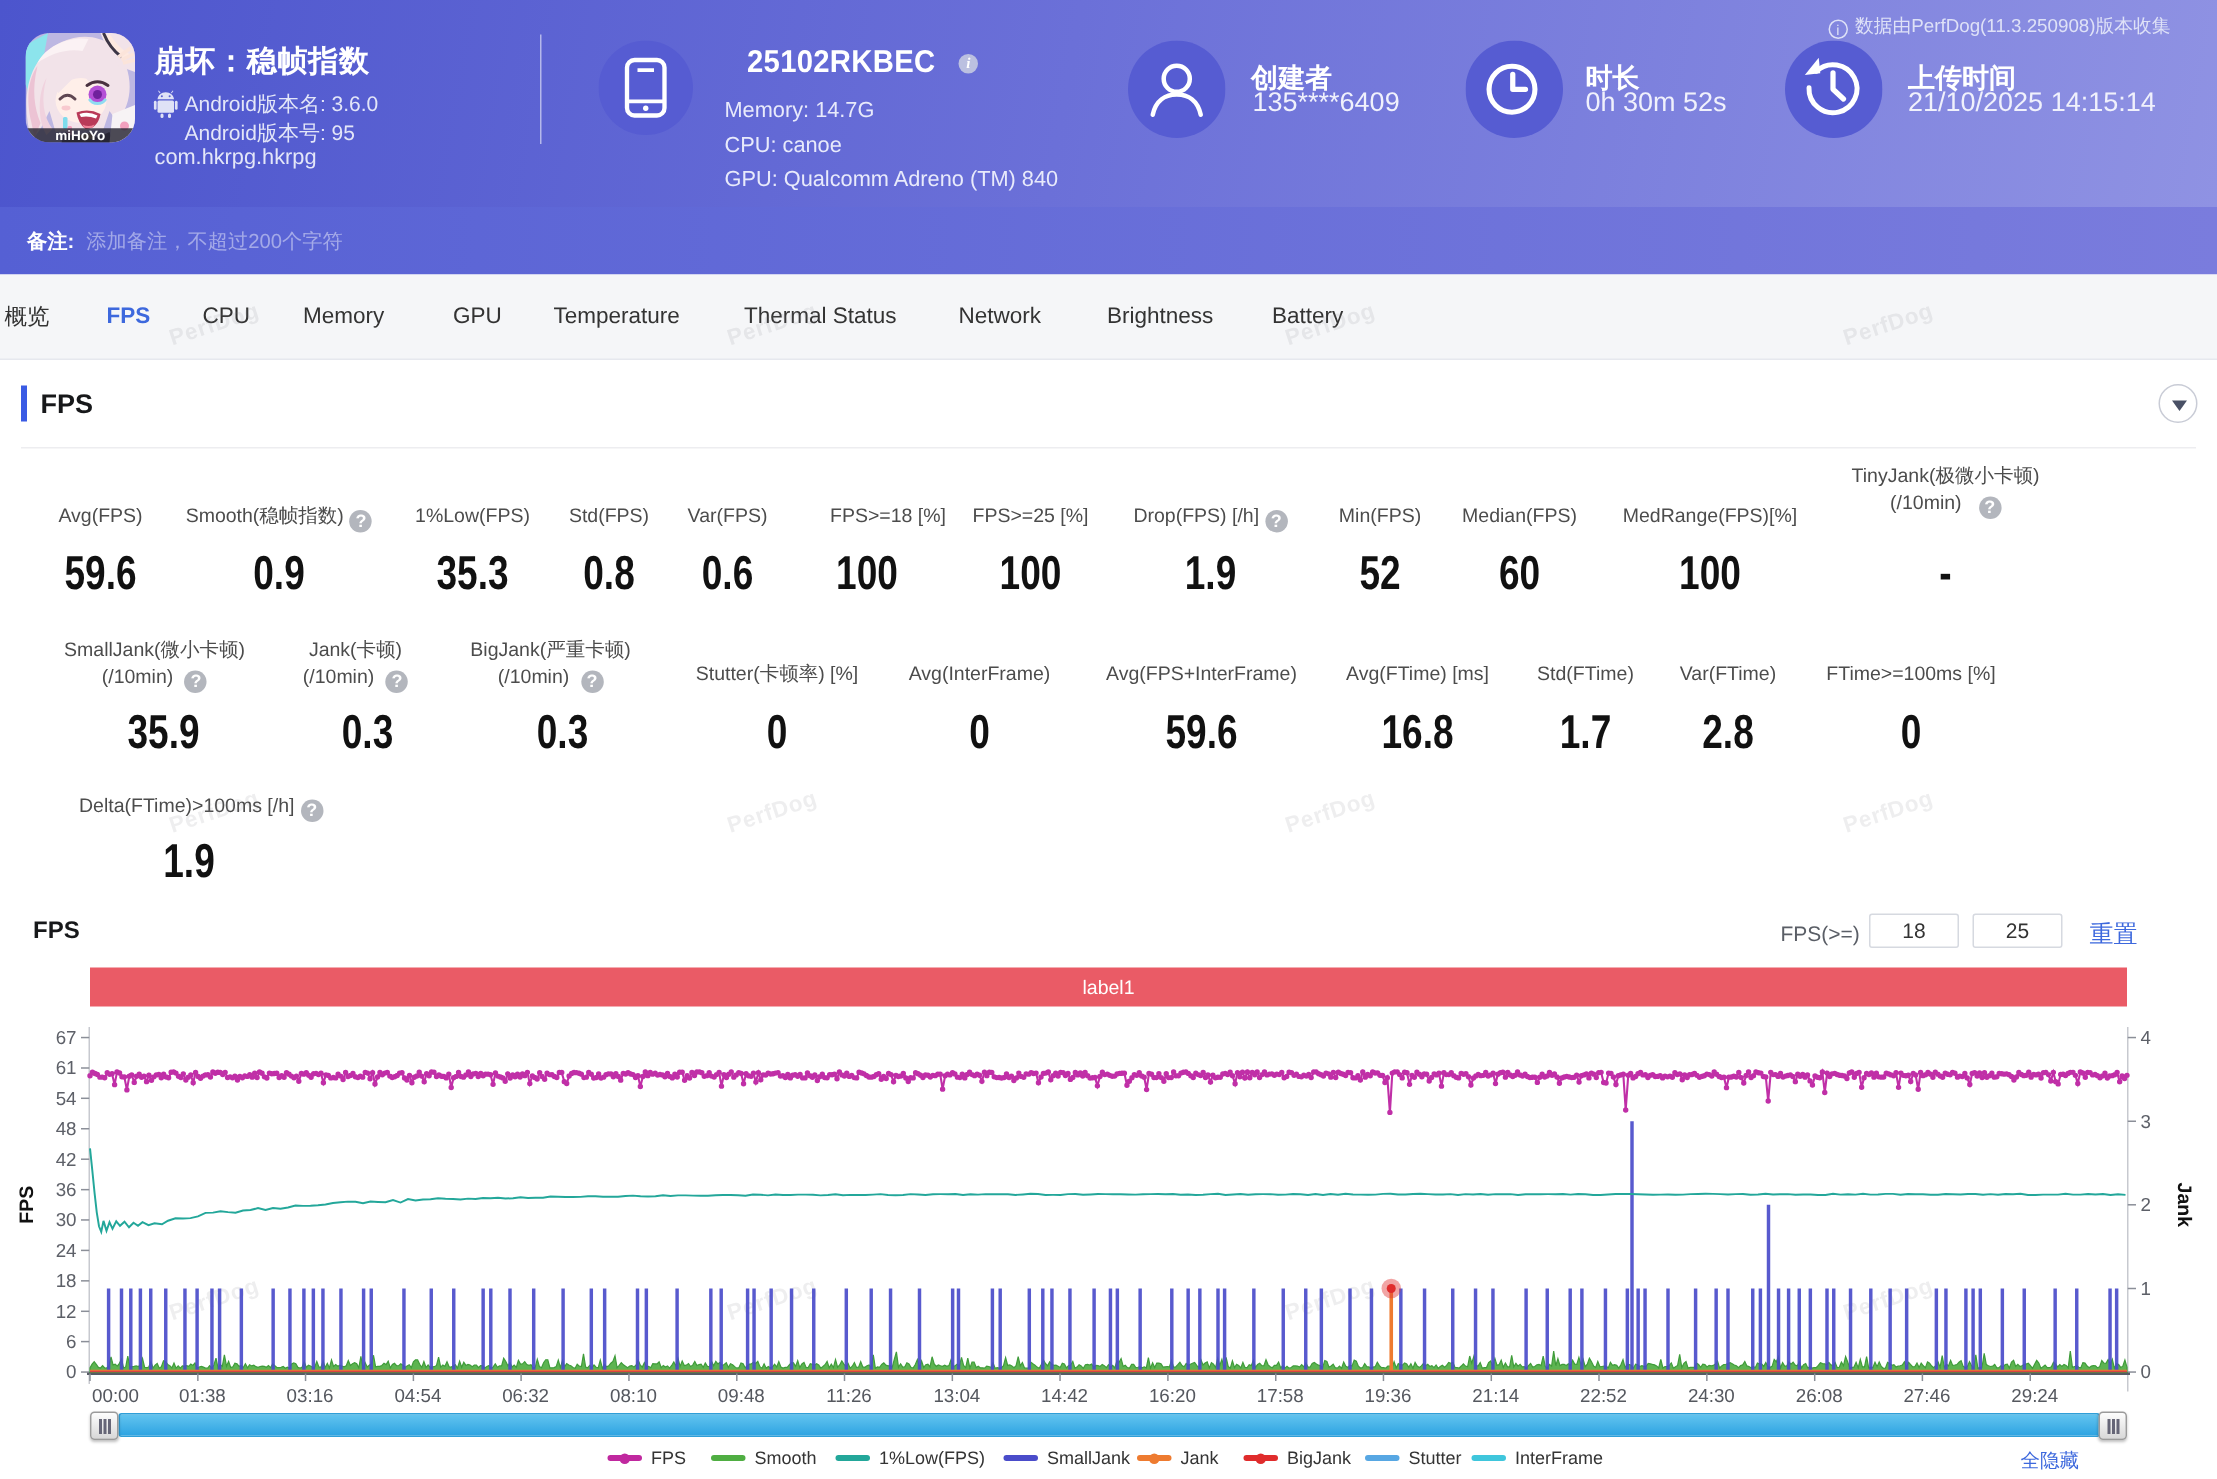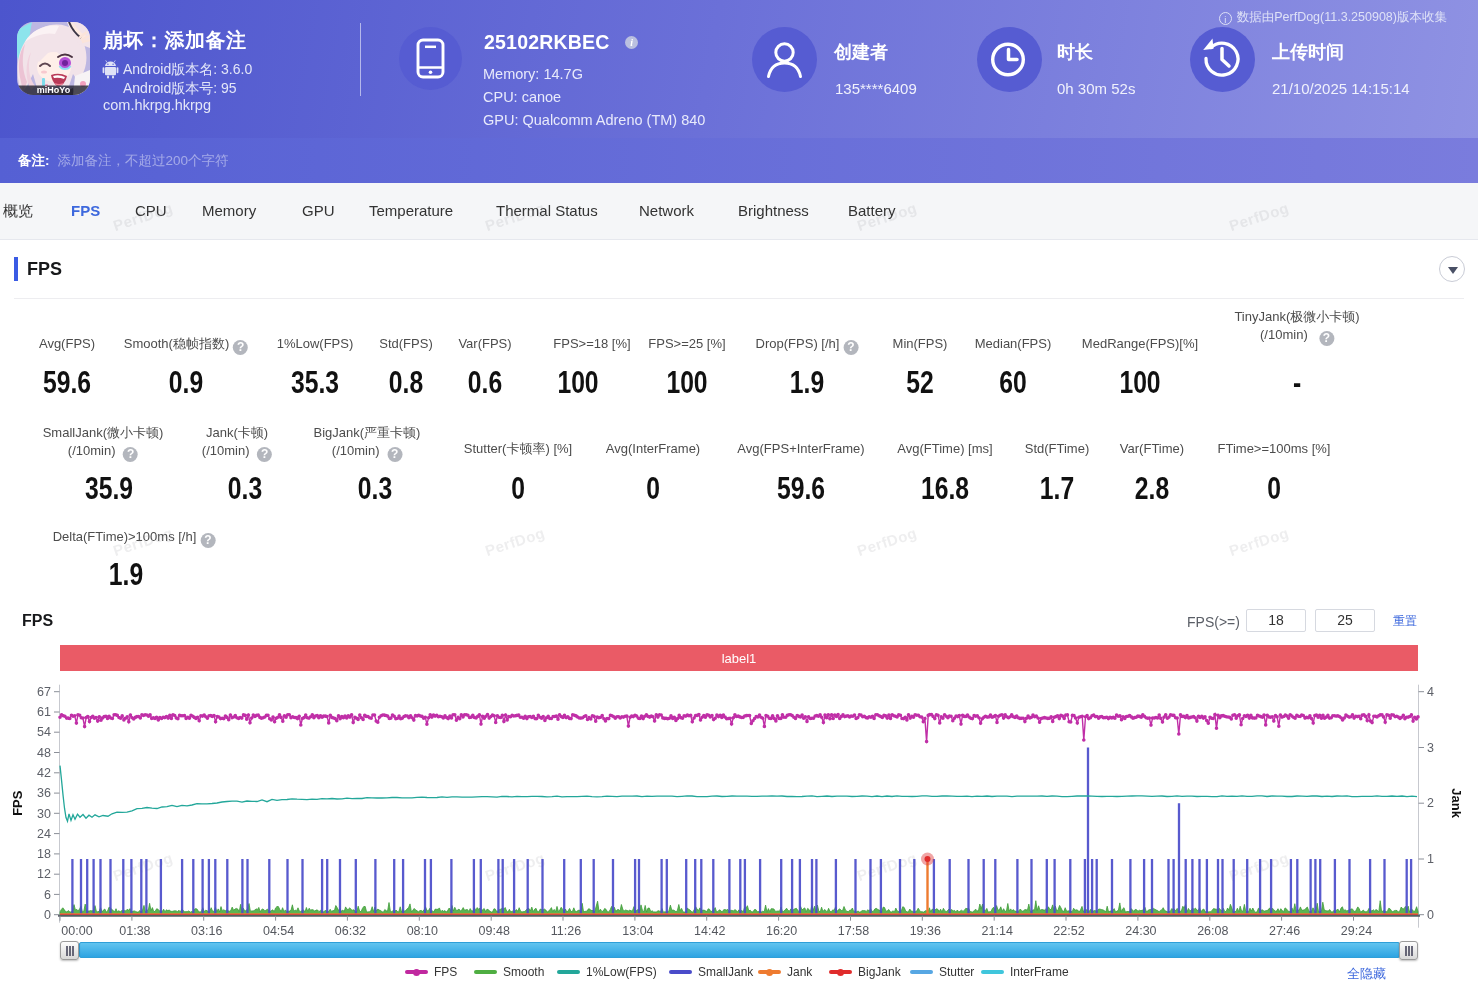--- a/index.html
+++ b/index.html
@@ -6,40 +6,40 @@
 .header{position:absolute;left:0;top:0;width:1478px;height:138px;background:linear-gradient(100deg,#4c55cd 0%,#6b70d8 48%,#8f92e3 100%)}
 .notebar{position:absolute;left:0;top:138px;width:1478px;height:45px;background:linear-gradient(90deg,#5560d4,#7a7cdd);color:#fff;font-size:13.5px;line-height:45px;padding-left:18px}
 .notebar .ph{color:rgba(255,255,255,0.45);margin-left:8px}
 .tabs{position:absolute;left:0;top:183px;width:1478px;height:57px;background:#f5f6f8;border-bottom:1px solid #e6e8ee;font-size:15px;color:#333}
 .tabs span{position:absolute;top:19px}
 .tabs .act{color:#3d68dd;font-weight:bold}
 .hd-title{position:absolute;left:103px;top:27px;color:#fff;font-size:20px;font-weight:bold;letter-spacing:0.5px}
 .hd-sub{position:absolute;left:123px;top:60px;color:#e3e6f8;font-size:14px;line-height:18.5px}
 .hd-pkg{position:absolute;left:103px;top:97px;color:#e3e6f8;font-size:14.5px}
 .hd-div{position:absolute;left:360px;top:23px;width:1px;height:73px;background:rgba(255,255,255,0.55)}
-.dev-name{position:absolute;left:484px;top:30px;color:#fff;font-size:21px;font-weight:bold}
+.dev-name{position:absolute;left:498px;top:30px;color:#fff;font-size:21px;font-weight:bold}
 .dev-name .dn{display:inline-block;transform:scaleX(0.93);transform-origin:left center;letter-spacing:0.2px}
 .dev-info{position:absolute;left:483px;top:63px;color:#e8eafb;font-size:14.5px;line-height:22.8px}
 .icircle{display:inline-block;width:13px;height:13px;background:rgba(208,213,226,0.8);border-radius:50%;color:#fff;font-size:10px;font-style:italic;font-weight:bold;text-align:center;line-height:13px;vertical-align:3px;margin-left:6px;font-family:"Liberation Serif",serif}
 .hlab{position:absolute;color:#fff;font-size:18px;font-weight:bold;top:40px}
-.hval{position:absolute;color:#f0f1fc;font-size:15px;top:80px}
+.hval{position:absolute;color:#f0f1fc;font-size:18px;top:58px}
 .collect{position:absolute;right:31px;top:9px;color:#dee1f7;font-size:12.5px}
 .collect .ic{display:inline-block;width:13px;height:13px;border:1px solid #dee1f7;border-radius:50%;font-size:9.5px;font-style:normal;text-align:center;line-height:13px;margin-right:5px;vertical-align:-2px}
 .sechead{position:absolute;left:14px;top:257px;border-left:4px solid #3a5be4;padding-left:9px;font-size:18px;font-weight:bold;color:#17181a;line-height:24px}
 .collapse{position:absolute;left:1439px;top:256px;width:26px;height:26px;border:1px solid #c9ccd6;border-radius:50%}
 .collapse:after{content:"";position:absolute;left:7.5px;top:9.5px;border:5.5px solid transparent;border-top:7px solid #495065}
 .hr1{position:absolute;left:14px;top:298px;width:1450px;height:1px;background:#ededf0}
 .slab{position:absolute;transform:translateX(-50%);font-size:13px;color:#4c4c4c;text-align:center;line-height:18px;white-space:nowrap}
 .sval{position:absolute;transform:translateX(-50%) scale(0.95,1.22);font-size:26px;font-weight:bold;color:#111;white-space:nowrap}
 .q{display:inline-block;width:15px;height:15px;background:#b3b6bd;border-radius:50%;color:#fff;font-size:12px;font-weight:bold;text-align:center;line-height:15px;vertical-align:-3px;margin-left:4px}
 .wm{position:absolute;color:rgba(120,120,130,0.13);font-size:15px;transform:rotate(-18deg);font-weight:bold;letter-spacing:0.5px}
 .charttitle{position:absolute;left:22px;top:612px;font-size:16px;font-weight:bold;color:#17181a}
 .fpslab{position:absolute;left:1187px;top:614px;font-size:14px;color:#5a5e66}
 .inp{position:absolute;top:609px;width:60px;height:23px;border:1px solid #d6d9e0;background:#fff;font-size:14px;color:#333;text-align:center;line-height:21px;border-radius:2px}
-.reset{position:absolute;left:1393px;top:613px;font-size:12px;color:#3d68dd}
+.reset{position:absolute;left:1393px;top:613px;font-size:16px;color:#3d68dd}
 .dz-track{position:absolute;left:60px;top:941px;width:1359px;height:19px}
 .dz-fill{position:absolute;left:19px;top:1px;width:1321px;height:16px;background:linear-gradient(#62c4ef,#2ea4e2);border:1px solid #2f9fd8;border-radius:2px}
 .dz-h{position:absolute;top:0;width:19px;height:19px;background:linear-gradient(#fdfdfd,#d8d8d8);border:1px solid #9b9b9b;border-radius:3px;box-shadow:0 1px 2px rgba(0,0,0,0.25)}
 .dz-h:after{content:"";position:absolute;left:5px;top:4px;width:2px;height:10px;background:#667;box-shadow:3px 0 0 #667,6px 0 0 #667}
 .legend{position:absolute;left:0;top:965px;width:1478px;height:18px;font-size:12px;color:#343434}
 .litem{position:absolute;display:inline-flex;align-items:center;gap:6px;top:0}
 .lbar{display:inline-block;width:23px;height:4px;border-radius:2px;position:relative}
 .ldot{position:absolute;left:8px;top:-1.5px;width:7px;height:7px;border-radius:50%}
 .allhide{position:absolute;left:1347px;top:965px;font-size:13px;color:#3d68dd}
 </style></head>
@@ -77,21 +77,21 @@
 <rect x="25" y="56" width="3" height="8" rx="1" fill="#7fdcec"></rect>
 <rect x="28" y="62" width="3" height="7" rx="1" fill="#f2a0be"></rect>
 <path d="M26 66 Q40 74 56 66 L58 73 L24 73z" fill="#332e3e"></path>
 <ellipse cx="41" cy="69" rx="5" ry="2.2" fill="#8e7a42"></ellipse>
 <path d="M58 54 L73 48 L73 73 L56 73z" fill="#f7f3f5"></path>
 <circle cx="66" cy="62" r="3" fill="#f2a0be"></circle>
 <rect x="0" y="63.5" width="73" height="9.5" fill="rgba(38,36,50,0.82)"></rect>
 <text x="36.5" y="71.2" fill="#ffffff" font-size="9" font-weight="bold" text-anchor="middle" font-family="Liberation Sans, sans-serif">miHoYo</text>
 </g>
   </svg>
-<div class="hd-title">崩坏：添加备注</div>
+<div class="hd-title">崩坏：稳帧指数</div>
 <svg width="17" height="19" viewBox="0 0 17 19" style="position:absolute;left:102px;top:60px">
 <g fill="#dfe2f6">
 <path d="M4.5 2.2 L3.4 0.6 l0.5-0.35 1.2 1.7z"></path>
       <path d="M12.5 2.2 L13.6 0.6 l-0.5-0.35 -1.2 1.7z"></path>
 <path d="M8.5 1.5c-3 0-5.2 2-5.5 4.6h11C13.7 3.5 11.5 1.5 8.5 1.5z"></path>
 <circle cx="5.9" cy="4.2" r="0.7" fill="#5a62d2"></circle>
       <circle cx="11.1" cy="4.2" r="0.7" fill="#5a62d2"></circle>
 <rect x="3" y="7" width="11" height="8.2" rx="1"></rect>
 <rect x="0.6" y="7.2" width="1.8" height="6" rx="0.9"></rect>
 <rect x="14.6" y="7.2" width="1.8" height="6" rx="0.9"></rect>

